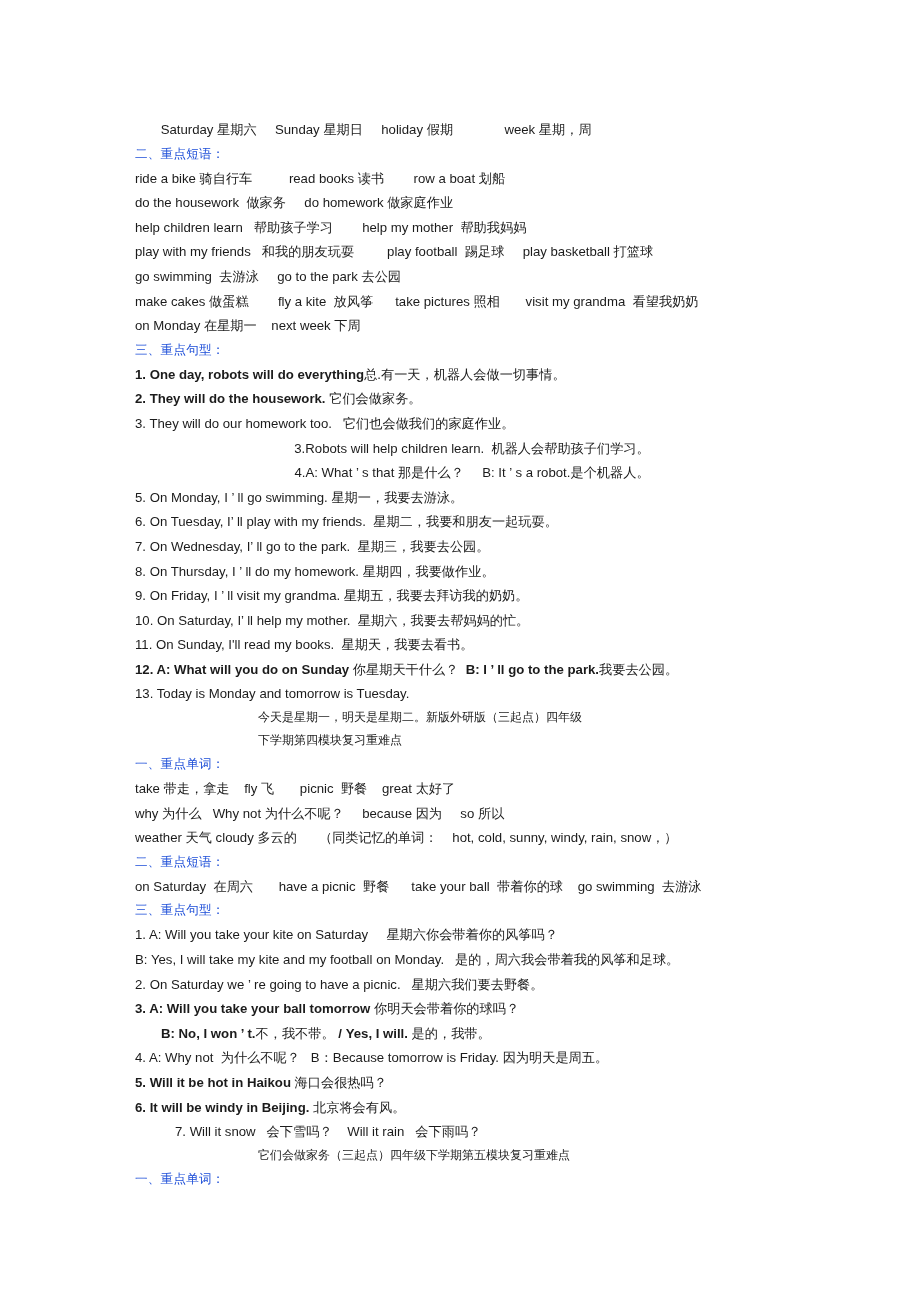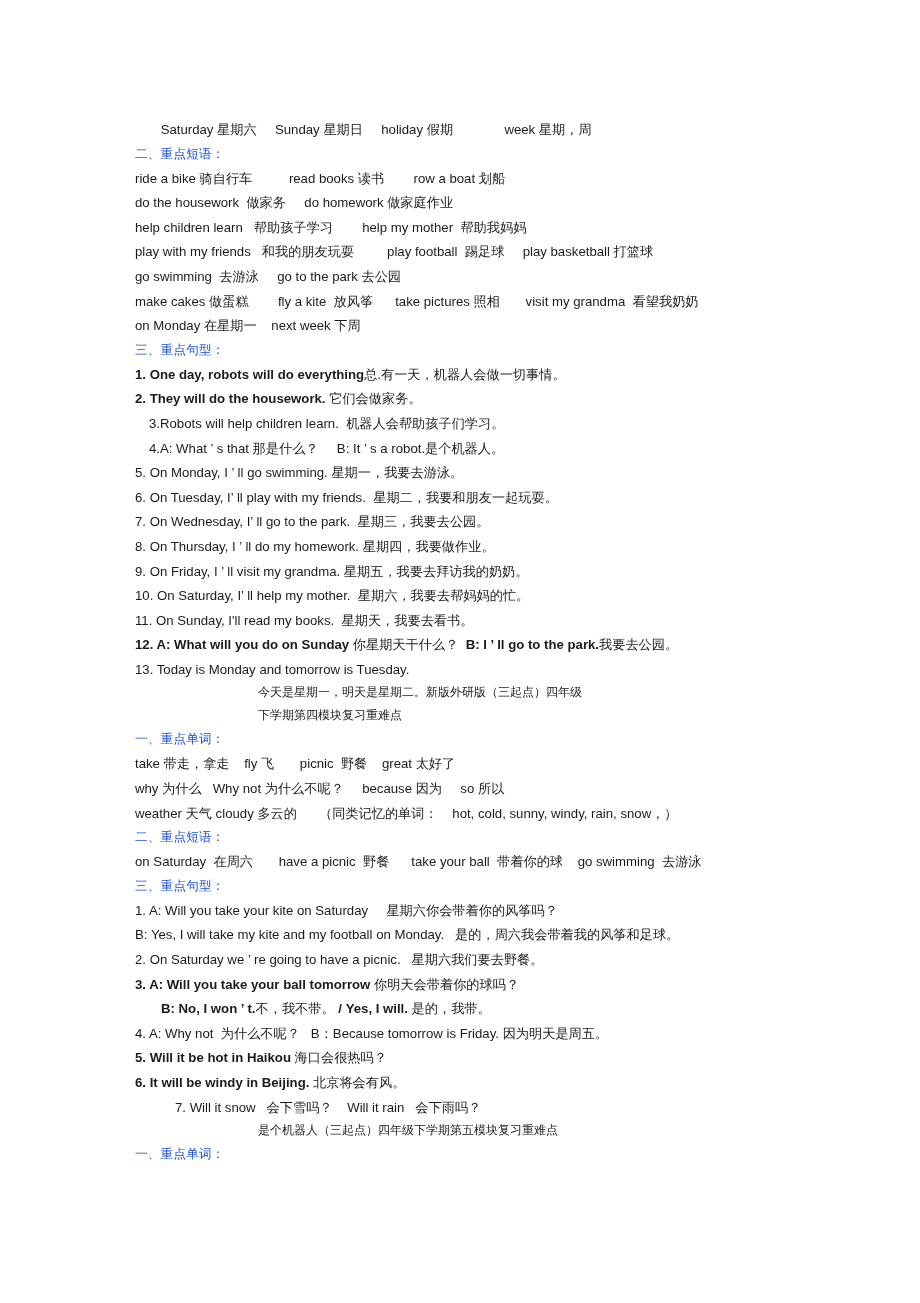--- a/index.html
+++ b/index.html
@@ -46,21 +46,21 @@
   .b { font-weight: bold; }
 
   .centerish {
     padding-left: 123px;
     font-family: Liberation Mono, monospace;
     font-size: 12px;
     line-height: 23px;
     color: #222;
   }
 
-  .indent-sm { padding-left: 14px; }
+  .indent-sm { padding-left: 14px; text-align: center; }
   .indent-md { padding-left: 26px; }
   .indent-lg { padding-left: 40px; }
 
   .gap-xs { height: 3px; }
 </style>
 </head>
 <body>
 
 <div class="page">
   <div class="body-col">
@@ -75,20 +75,21 @@
     <div class="ln">play with my friends   和我的朋友玩耍         play football  踢足球     play basketball 打篮球</div>
     <div class="ln">go swimming  去游泳     go to the park 去公园</div>
     <div class="ln">make cakes 做蛋糕        fly a kite  放风筝      take pictures 照相       visit my grandma  看望我奶奶</div>
     <div class="ln">on Monday 在星期一    next week 下周</div>
 
     <div class="sec-head">三、重点句型：</div>
     <div class="gap-xs"></div>
 
     <div class="ln"><span class="b">1. One day, robots will do everything</span><span>总.有一天，机器人会做一切事情。</span></div>
     <div class="ln"><span class="b">2. They will do the housework.</span><span> 它们会做家务。</span></div>
+    <div class="ln">3. They will do our homework too.   它们也会做我们的家庭作业。</div>
     <div class="ln indent-sm">3.Robots will help children learn.  机器人会帮助孩子们学习。</div>
     <div class="ln indent-sm">4.A: What ’ s that 那是什么？     B: It ’ s a robot.是个机器人。</div>
     <div class="ln">5. On Monday, I ’ ll go swimming. 星期一，我要去游泳。</div>
     <div class="ln">6. On Tuesday, I’ ll play with my friends.  星期二，我要和朋友一起玩耍。</div>
     <div class="ln">7. On Wednesday, I’ ll go to the park.  星期三，我要去公园。</div>
     <div class="ln">8. On Thursday, I ’ ll do my homework. 星期四，我要做作业。</div>
     <div class="ln">9. On Friday, I ’ ll visit my grandma. 星期五，我要去拜访我的奶奶。</div>
     <div class="ln">10. On Saturday, I’ ll help my mother.  星期六，我要去帮妈妈的忙。</div>
     <div class="ln">11. On Sunday, I'll read my books.  星期天，我要去看书。</div>
     <div class="ln"><span class="b">12. A: What will you do on Sunday</span><span> 你星期天干什么？ </span><span class="b"> B: I ’ ll go to the park.</span><span>我要去公园。</span></div>
@@ -115,17 +116,17 @@
     <div class="ln">1. A: Will you take your kite on Saturday     星期六你会带着你的风筝吗？</div>
     <div class="ln">B: Yes, I will take my kite and my football on Monday.   是的，周六我会带着我的风筝和足球。</div>
     <div class="ln">2. On Saturday we ’ re going to have a picnic.   星期六我们要去野餐。</div>
     <div class="ln"><span class="b">3. A: Will you take your ball tomorrow</span><span> 你明天会带着你的球吗？</span></div>
     <div class="ln indent-md"><span class="b">B: No, I won ’ t.</span><span>不，我不带。 </span><span class="b">/ Yes, I will.</span><span> 是的，我带。</span></div>
     <div class="ln">4. A: Why not  为什么不呢？   B：Because tomorrow is Friday. 因为明天是周五。</div>
     <div class="ln"><span class="b">5. Will it be hot in Haikou</span><span> 海口会很热吗？</span></div>
     <div class="ln"><span class="b">6. It will be windy in Beijing.</span><span> 北京将会有风。</span></div>
     <div class="ln indent-lg">7. Will it snow   会下雪吗？    Will it rain   会下雨吗？</div>
 
-    <div class="centerish">是个机器人（三起点）四年级下学期第五模块复习重难点</div>
+    <div class="centerish">它们会做家务（三起点）四年级下学期第五模块复习重难点</div>
     <div class="sec-head">一、重点单词：</div>
 
   </div>
 </div>
 
 </body></html>

